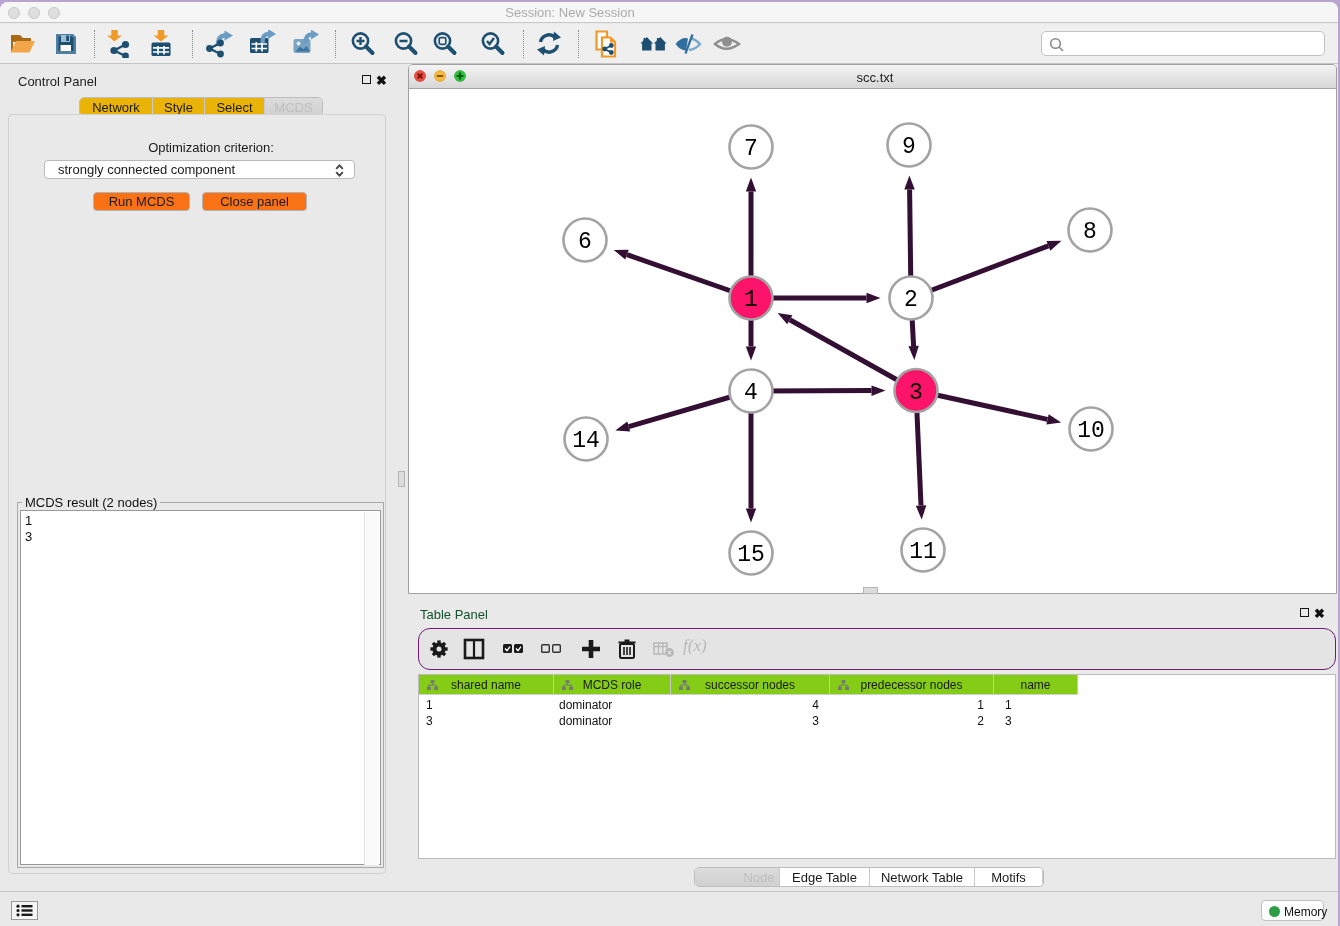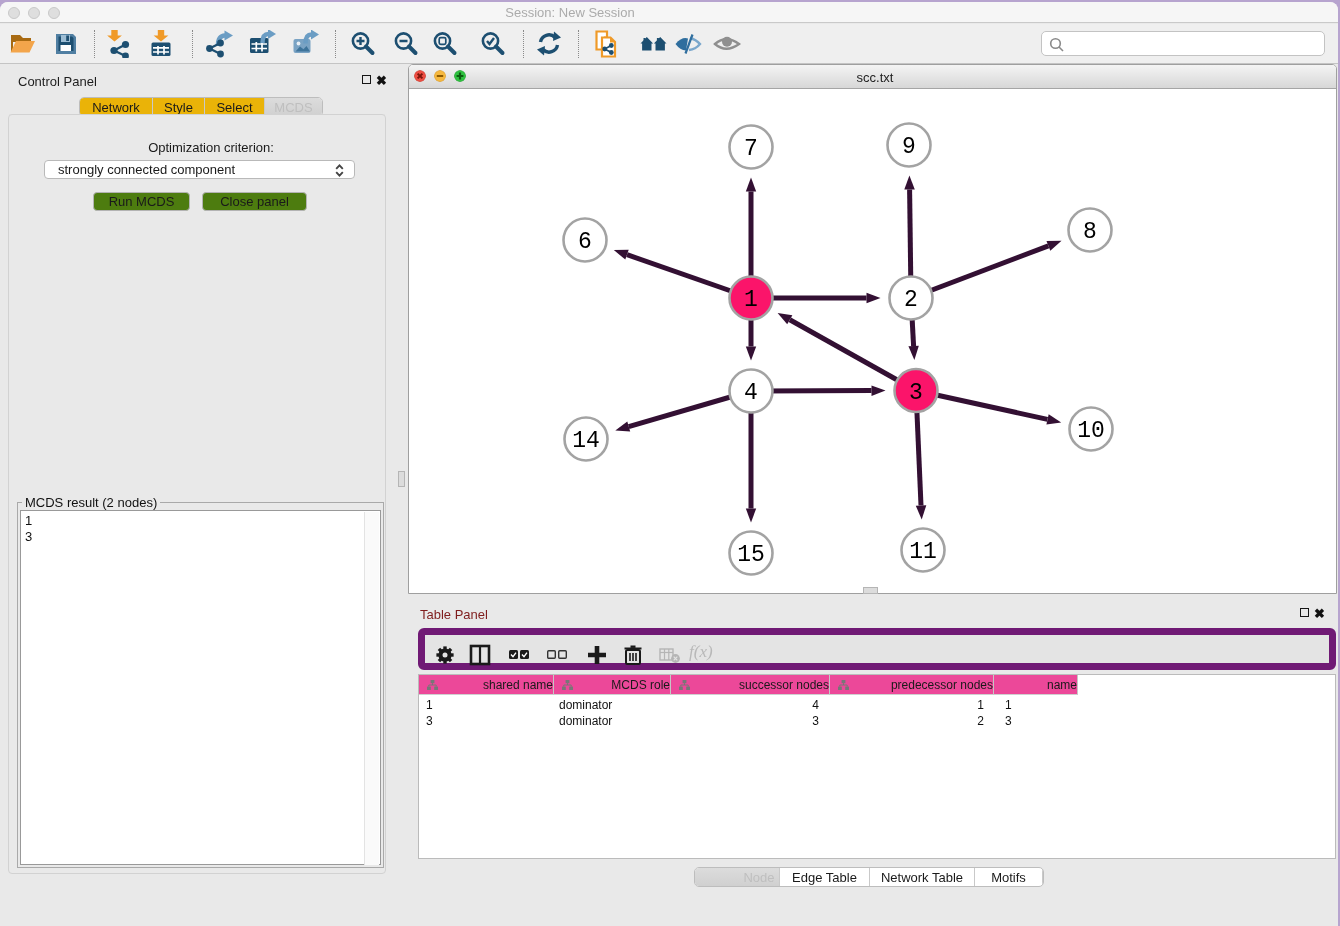--- a/index.html
+++ b/index.html
@@ -17,37 +17,37 @@
 
 #cp { position:absolute; left:0; top:0; width:394px; height:827px; }
 #cp-title { position:absolute; left:18px; top:10px; font-size:13px; color:#1d1d1d; }
 .panebtns { position:absolute; top:9px; font-size:12px; color:#111; }
 .tabbar { position:absolute; display:flex; height:20px; border:1px solid #bdbdbd; border-radius:5px; overflow:hidden; background:#fff; }
 .tabbar .tab { font-size:13px; color:#1a1a1a; text-align:center; line-height:19px; background:#eab308; border-right:1px solid #c9c9c9; }
 .tabbar .tab.sel { background:linear-gradient(#dcdcdc,#d0d0d0); color:#bfbfbf; border-right:none; }
 #cp-inner { position:absolute; left:8px; top:50px; width:378px; height:760px; background:#e9e9e9; border:1px solid #d2d2d2; border-radius:4px; }
 #optlabel { position:absolute; left:0; top:76px; width:394px; text-align:center; font-size:13px; color:#1a1a1a;padding-left:28px; }
 #combo { position:absolute; left:44px; top:96px; width:311px; height:19px; background:#fff; border:1px solid #b9b9b9; border-radius:4px; font-size:13px; color:#1a1a1a; line-height:17px; padding-left:13px; }
-.btn { position:absolute; height:19px; background:#4d7c0f; border:1px solid #b3b3b3; border-radius:4px; font-size:13px; color:#1a1a1a; text-align:center; line-height:17px; }
+.btn { position:absolute; height:19px; background:#f97316; border:1px solid #b3b3b3; border-radius:4px; font-size:13px; color:#1a1a1a; text-align:center; line-height:17px; }
 #mcdsbox { position:absolute; left:17px; top:438px; width:367px; height:366px; border:1px solid #a9a9a9; }
 #mcdsbox .lbl { position:absolute; left:4px; top:-8px; background:#e9e9e9; padding:0 3px; font-size:13px; color:#111; }
 #mcdstext { position:absolute; left:2px; top:7px; width:361px; height:355px; background:#fff; border:1px solid #999; font-size:13px; color:#111; line-height:15.5px; padding:2px 0 0 4px; }
 #mcdsscroll { position:absolute; right:1px; top:1px; width:15px; height:353px; background:#fafafa; border-left:1px solid #e3e3e3; }
 
 #net { position:absolute; left:408px; top:0px; width:929px; height:530px; border:1px solid #9f9f9f; border-radius:5px 5px 0 0; overflow:hidden; background:#fff; }
 #net-tb { position:absolute; left:0; top:0; width:932px; height:24px; background:linear-gradient(#f4f4f4,#d7d7d7); border-bottom:1px solid #a5a5a5; }
 #net-title { position:absolute; top:5px; width:932px; text-align:center; font-size:13px; color:#222; }
 .mac { position:absolute; top:5px; width:12px; height:12px; border-radius:50%; }
 #canvas { position:absolute; left:0; top:25px; width:932px; height:505px; background:#fff; }
 
 #tp { position:absolute; left:408px; top:535px; width:932px; height:294px; }
-#tp-title { position:absolute; left:12px; top:8px; font-size:13px; color:#7f1d1d; }
-#tp-toolbar { position:absolute; left:10px; top:29px; width:918px; height:42px; background:#e4e4e4; border:7px solid #701a75; border-radius:6px; }
+#tp-title { position:absolute; left:12px; top:8px; font-size:13px; color:#14532d; }
+#tp-toolbar { position:absolute; left:10px; top:29px; width:918px; height:42px; background:#e4e4e4; border:1px solid #701a75; border-radius:12px; }
 #tbl { position:absolute; left:10px; top:75px; width:918px; height:185px; background:#fff; border:1px solid #bbb; }
-.hdr { position:absolute; top:0; height:20px; background:#ec4899; border-right:1px solid #c6c6c6; font-size:12px; color:#1a1a1a; text-align:right; line-height:20px; }
+.hdr { position:absolute; top:0; height:20px; background:#84cc16; border-right:1px solid #c6c6c6; font-size:12px; color:#1a1a1a; text-align:center; line-height:20px; }
 .cell { position:absolute; font-size:12px; color:#111; height:16px; line-height:16px; }
 .treeicon { position:absolute; top:5px; width:11px; height:10px; }
 #bot-tabs { position:absolute; left:286px; top:268px; display:flex; height:20px; border:1px solid #bdbdbd; border-radius:5px; overflow:hidden; background:#fff; }
 #bot-tabs .tab { font-size:13px; color:#1a1a1a; text-align:center; line-height:19px; border-right:1px solid #c9c9c9; }
 #bot-tabs .tab.sel { background:linear-gradient(#dcdcdc,#d0d0d0); color:#bfbfbf; }
 
 #status { position:absolute; left:0; top:889px; width:1340px; height:35px; background:#e9e9e9; border-top:1px solid #c6c6c6; }
 #listbtn { position:absolute; left:11px; top:9px; width:27px; height:19px; background:#f5f5f5; border:1px solid #9a9a9a; }
 #membtn { position:absolute; left:1261px; top:8px; width:63px; height:21px; background:#fdfdfd; border:1px solid #c0c0c0; border-radius:4px; font-size:12px; color:#111; white-space:nowrap; line-height:19px; }
 </style>
@@ -403,13 +403,28 @@
       <div id="bot-tabs">
         <div class="tab sel" style="width:85px;padding-left:44px;">Node Table</div>
         <div class="tab" style="width:90px;">Edge Table</div>
         <div class="tab" style="width:105px;">Network Table</div>
         <div class="tab" style="width:68px;">Motifs</div>
       </div>
     </div>
   <div style="position:absolute;left:398px;top:407px;width:7px;height:16px;background:#dcdcdc;border:1px solid #b5b5b5;"></div>
       <div style="position:absolute;left:863px;top:523px;width:15px;height:7px;background:#dcdcdc;border:1px solid #b5b5b5;"></div>
   </div>
+  <div id="status">
+    <div id="listbtn">
+        <svg width="17" height="13" viewBox="0 0 17 13" style="position:absolute;left:4px;top:2px;">
+          <g fill="#1a1a1a">
+            <circle cx="2" cy="2.2" r="1.6"></circle>
+            <circle cx="2" cy="6.5" r="1.6"></circle>
+            <circle cx="2" cy="10.8" r="1.6"></circle>
+            <rect x="5.5" y="1" width="11" height="2.4"></rect>
+            <rect x="5.5" y="5.3" width="11" height="2.4"></rect>
+            <rect x="5.5" y="9.6" width="11" height="2.4"></rect>
+          </g>
+        </svg>
+      </div>
+    <div id="membtn"><span style="display:inline-block;width:11px;height:11px;border-radius:50%;background:#2e9e44;margin:5px 4px 0 7px;vertical-align:-1px;"></span>Memory</div>
+  </div>
 </div>
 
 </body></html>

